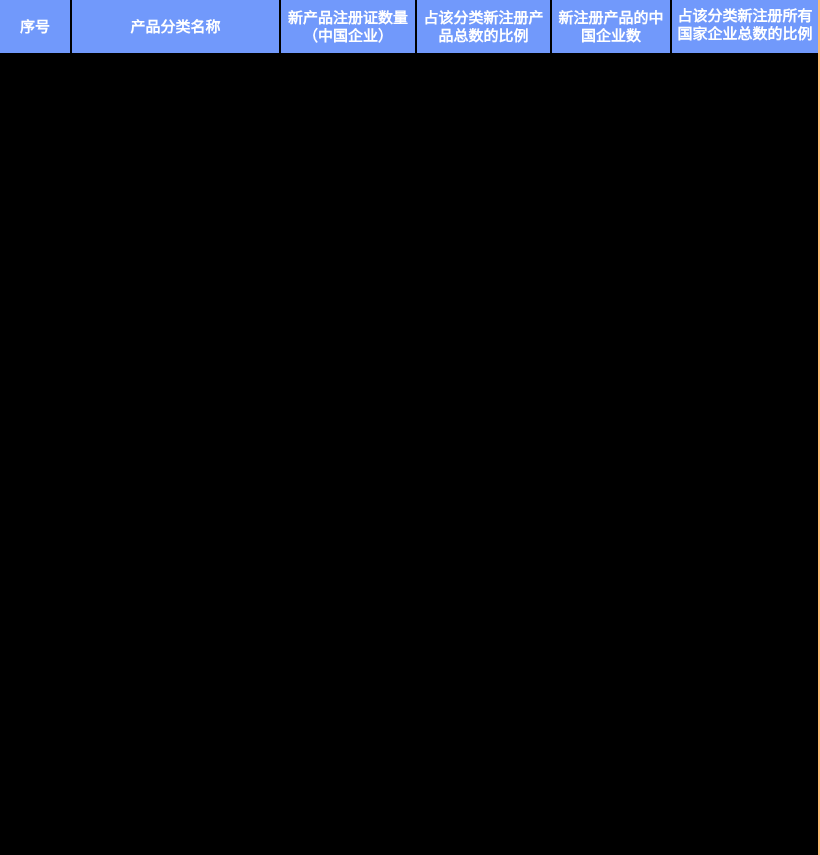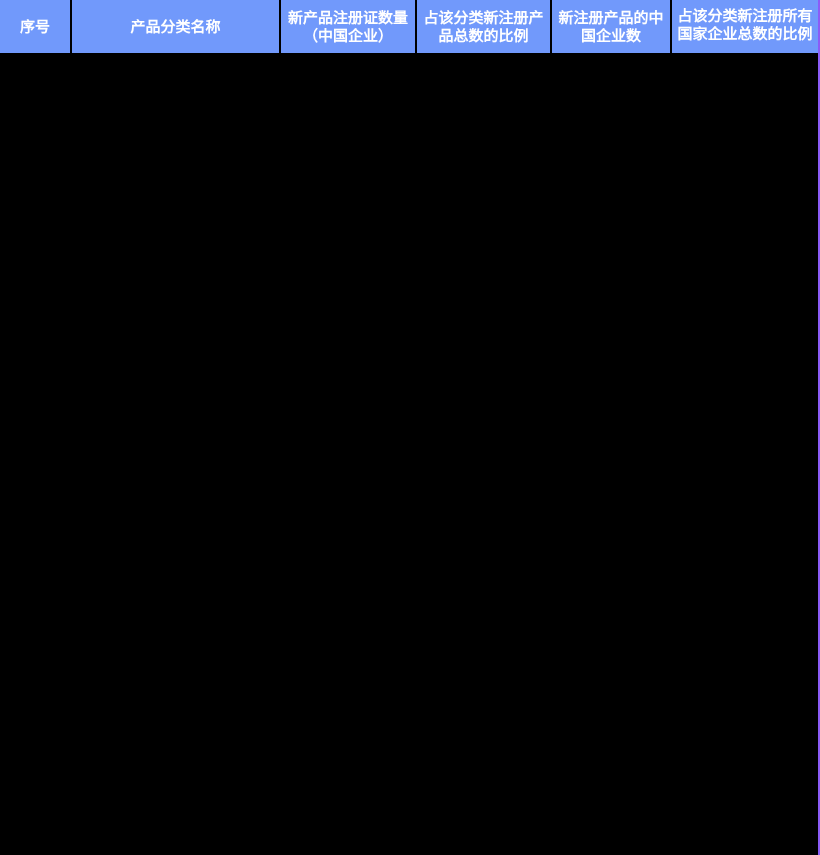--- a/index.html
+++ b/index.html
@@ -12,21 +12,21 @@
     width: 820px;
     height: 855px;
     overflow: hidden;
     font-family: "Liberation Serif", "DejaVu Serif", serif;
   }
 
   #page-root {
     position: relative;
     width: 820px;
     height: 855px;
-    background: #8b5cf6;
+    background: #fdba74;
   }
 
   
   table.data-table {
     position: absolute;
     left: 0;
     top: 0;
     width: 818px;
     border-collapse: separate;
     border-spacing: 0;

